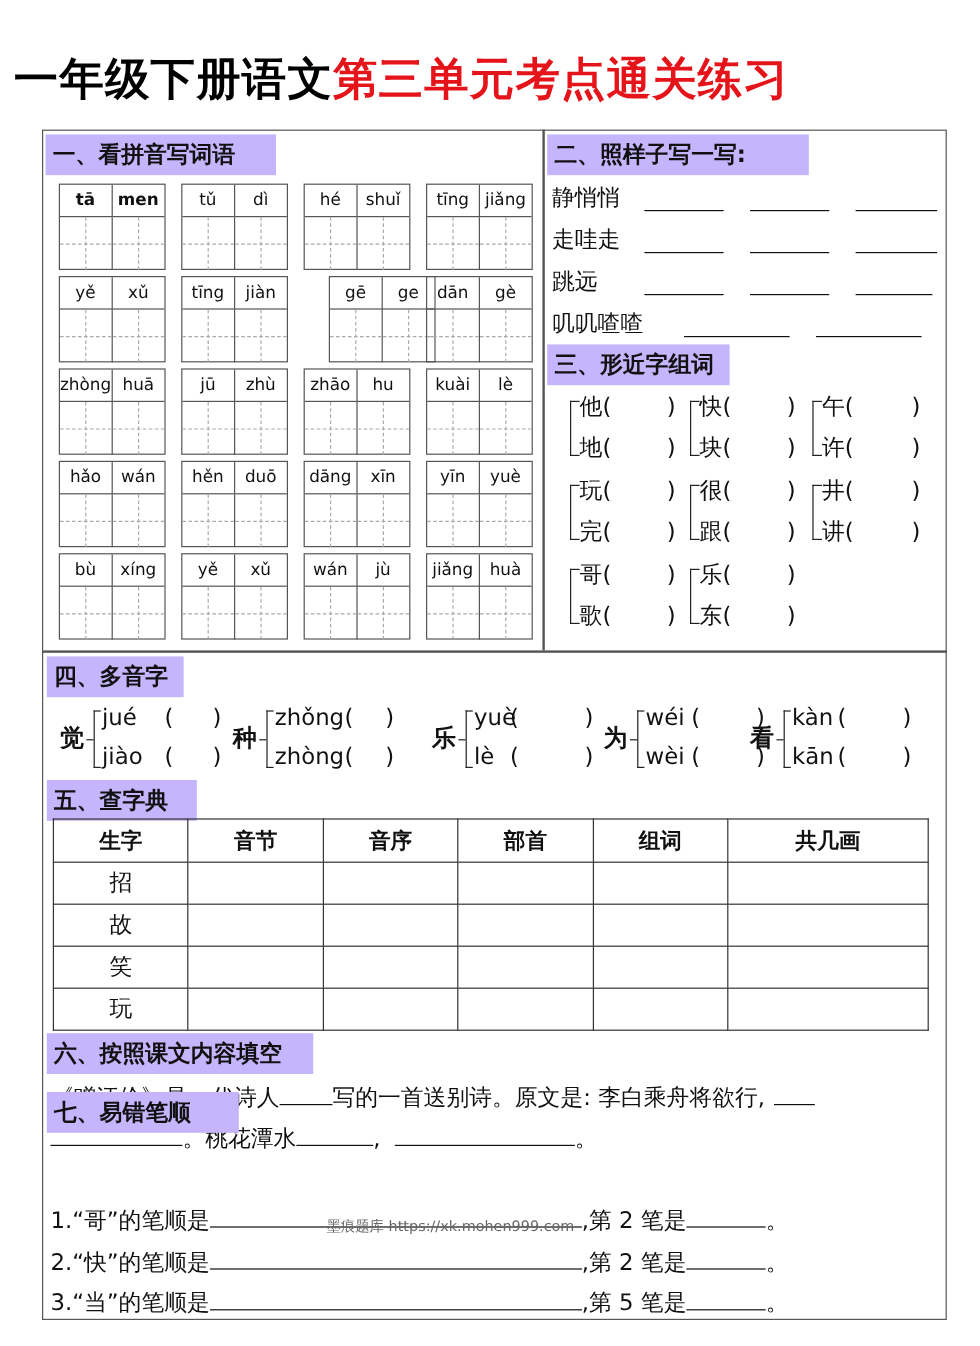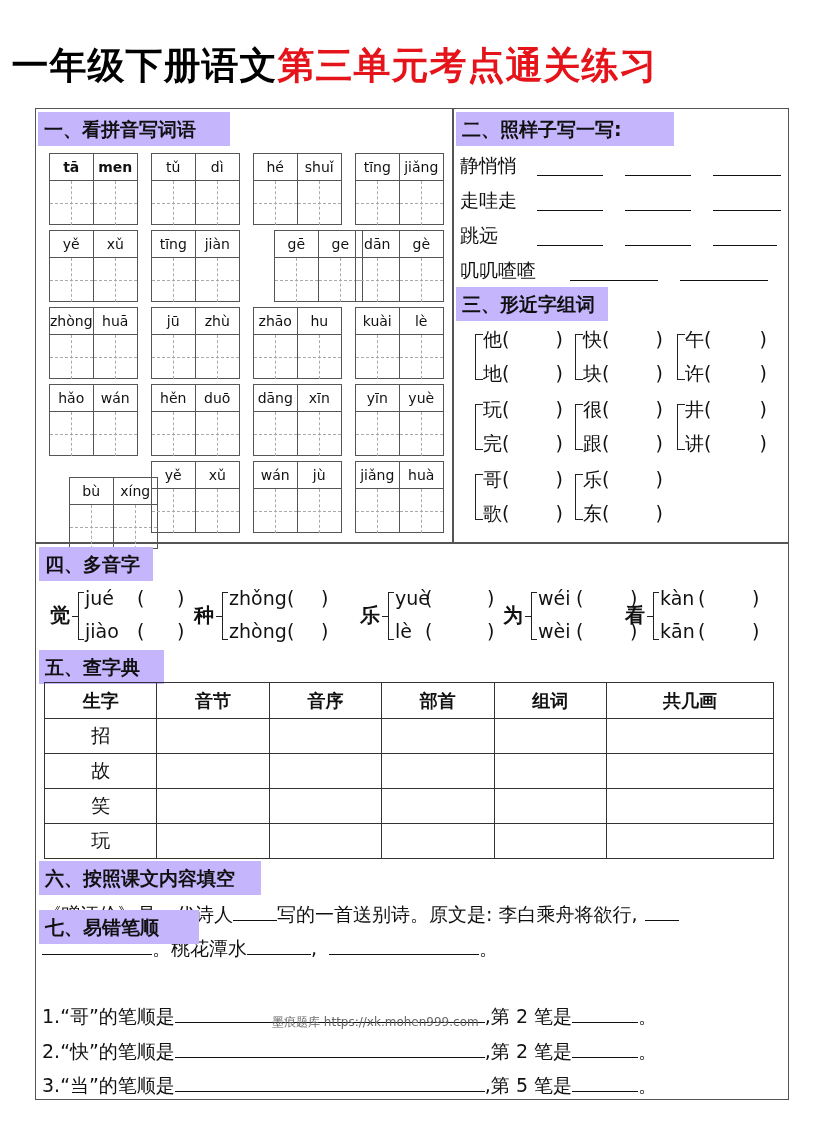--- a/index.html
+++ b/index.html
@@ -261,21 +261,21 @@
       <div class="py r">yuè</div>
       <div class="cell l">
         <div class="dh"></div>
         <div class="dv"></div>
       </div>
       <div class="cell r">
         <div class="dh"></div>
         <div class="dv"></div>
       </div>
     </div>
-    <div class="pgroup" style="left:49px; top:477px;margin-left:20px;">
+    <div class="pgroup" style="left:49px; top:461px;">
       <div class="py l">bù</div>
       <div class="py r">xíng</div>
       <div class="cell l">
         <div class="dh"></div>
         <div class="dv"></div>
       </div>
       <div class="cell r">
         <div class="dh"></div>
         <div class="dv"></div>
       </div>

